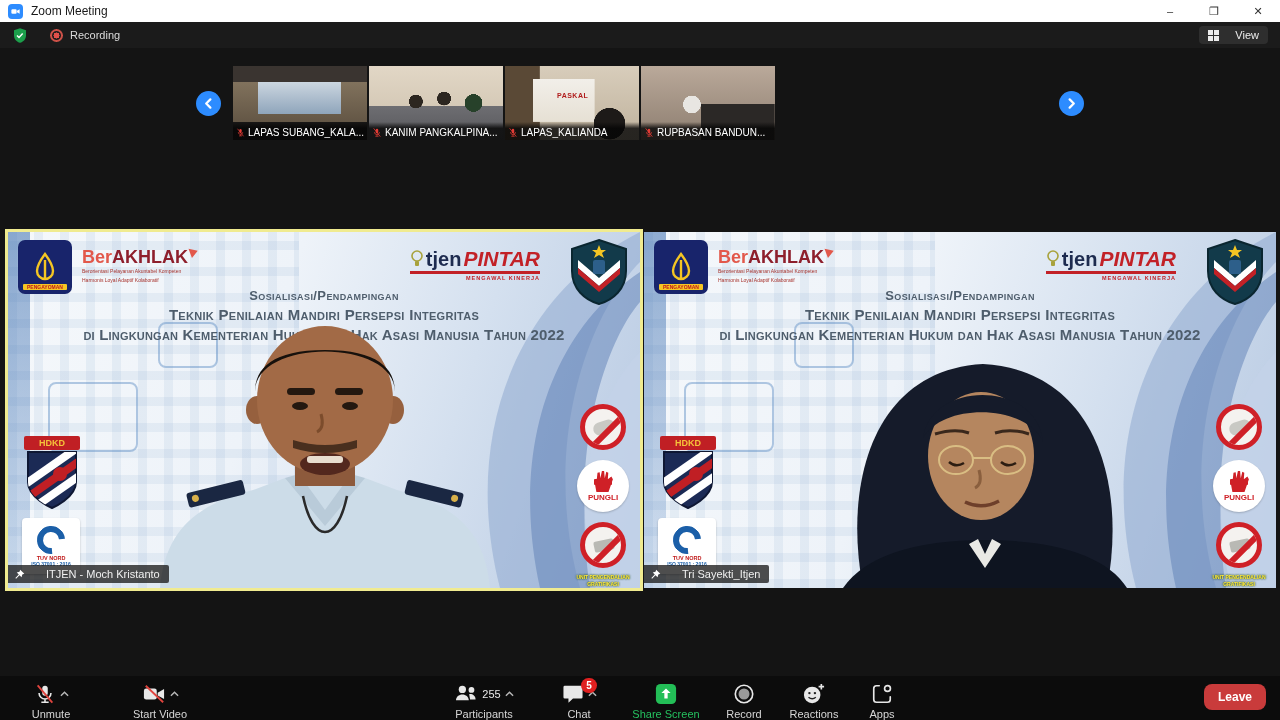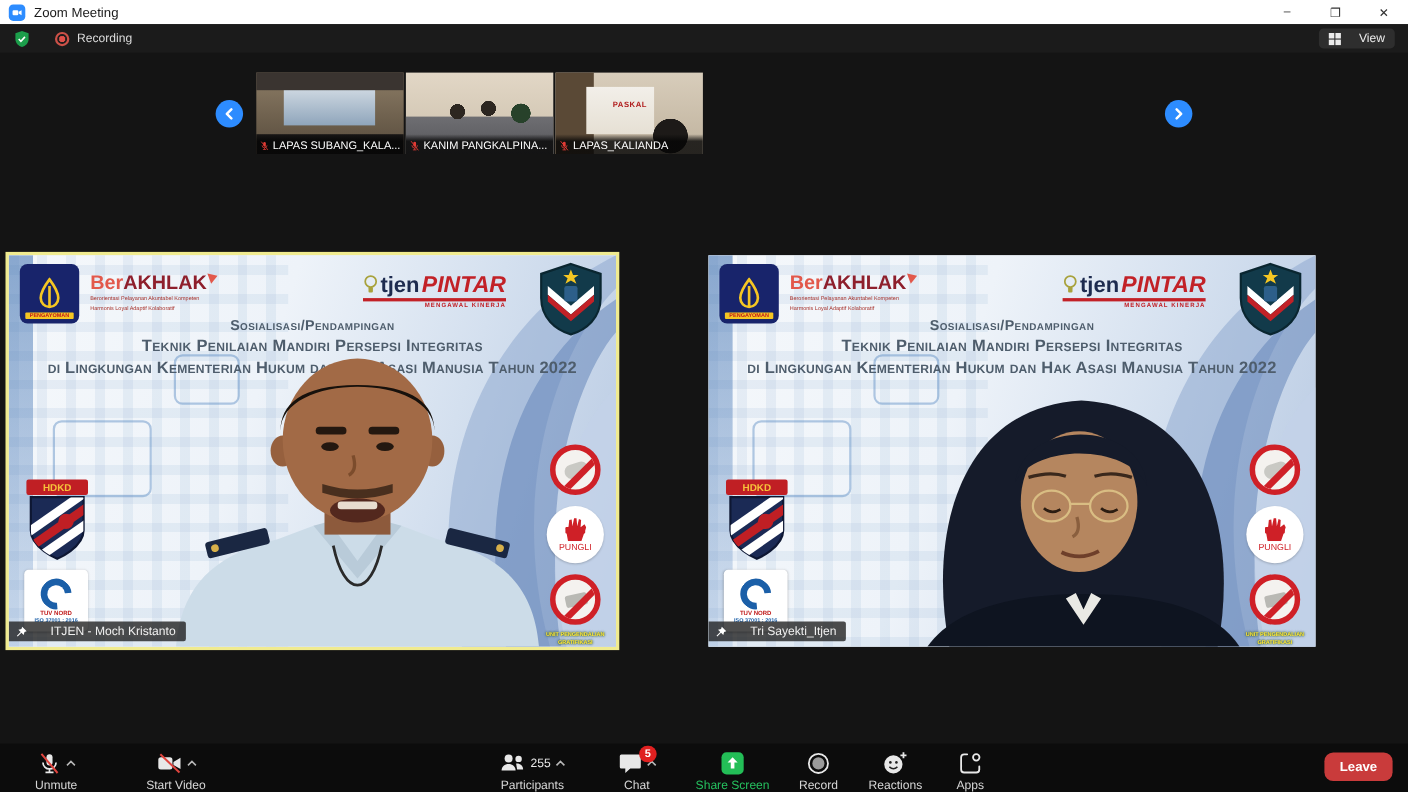--- a/index.html
+++ b/index.html
@@ -61,21 +61,21 @@
   .t6 { background:radial-gradient(circle 9px at 38% 52%,#e8e6e2 97%,transparent),
         linear-gradient(#2b2826,#2b2826) 100% 100%/55% 36px no-repeat,
         linear-gradient(#baa99a,#8d7e70); }
   .paskal { position:absolute; left:52px; top:26px; font-size:7px; font-weight:bold;
             color:#b01c1c; letter-spacing:.5px; }
   .mini-person-t4 { position:absolute; left:57px; top:26px; width:22px; height:30px; }
   .mini-head { width:10px; height:10px; border-radius:50%; background:#2e2a26; margin:0 auto; }
   .mini-body { width:20px; height:16px; border-radius:6px 6px 0 0; background:#e9edf2; margin-top:1px; }
 
   
-  .video { position:absolute; top:232px; width:552px; height:356px; overflow:hidden;
+  .video { position:absolute; top:232px; width:632px; height:356px; overflow:hidden;
            background:#e8eef6; }
   .video-left  { left:8px;  box-shadow:0 0 0 3px #f0eb90; }
   .video-right { left:644px; }
   .scene { position:relative; width:100%; height:100%;
            background:linear-gradient(108deg,#f5f8fb 0%,#eef3f9 40%,#d4e0ef 68%,#b7c9e2 100%); }
   .sc-circuit { position:absolute; left:0; top:0; width:46%; height:100%; opacity:.5;
     background-image:
       repeating-linear-gradient(0deg, rgba(95,140,190,.20) 0 9px, transparent 9px 26px),
       repeating-linear-gradient(90deg, rgba(95,140,190,.20) 0 9px, transparent 9px 26px); }
   .sc-strip { position:absolute; left:0; top:0; width:22px; height:100%;
@@ -131,21 +131,21 @@
       border-radius:7px; background:#c9c9c4; transform:rotate(-18deg); }
   .phone-shape { position:absolute; left:9px; top:13px; width:20px; height:11px;
       border-radius:2px; background:#b9b9b4; transform:rotate(-12deg); }
   .pungli-circle { width:52px; height:52px; border-radius:50%; background:#fff;
       display:flex; flex-direction:column; align-items:center; justify-content:center;
       box-shadow:0 1px 2px rgba(0,0,0,.2); }
   .hand { width:22px; height:22px; background:#cf2027;
       clip-path:polygon(20% 100%,10% 45%,22% 40%,25% 12%,35% 10%,38% 38%,45% 5%,55% 5%,58% 38%,65% 8%,74% 12%,72% 42%,88% 30%,95% 42%,75% 100%); }
   .stop-txt { font-size:5px; font-weight:bold; color:#fff; margin-top:-13px; background:#cf2027;
       padding:0 2px; border-radius:1px; }
-  .pungli-txt { font-size:8px; font-weight:normal; color:#cf2027; margin-top:8px;text-align:center; }
+  .pungli-txt { font-size:8px; font-weight:bold; color:#cf2027; margin-top:8px;text-align:center; }
   .grat-txt { font-size:5px; font-weight:bold; color:#ffe83a; text-align:center; line-height:1.3;
       text-shadow:0 0 2px #2a4f1d, 0 0 2px #2a4f1d; margin-top:-4px; }
 
   .sc-person { position:absolute; bottom:0; }
   .person-man { left:127px; }
   .person-woman { left:141px; }
 
   .name-label { position:absolute; left:0; bottom:5px; background:rgba(28,28,28,.78);
       display:flex; align-items:center; gap:21px; padding:3px 9px 3px 6px;
       font-size:11px; color:#f0f0f0; border-radius:0 2px 2px 0; }
@@ -242,20 +242,30 @@
     </div>
     <div class="thumb t3">
       <span class="paskal">PASKAL</span>
       <div class="thumb-label">
         <svg width="10" height="11" viewBox="0 0 24 24">
             <rect x="9" y="3" width="6" height="11" rx="3" fill="#e23b35"></rect>
             <path d="M6 11a6 6 0 0 0 12 0M12 17v4M8 21h8" stroke="#e23b35" stroke-width="1.8" fill="none"></path>
             <line x1="4" y1="2" x2="20" y2="22" stroke="#e23b35" stroke-width="2"></line>
           </svg>
         <span>LAPAS_KALIANDA</span>
+      </div>
+    </div>
+    <div class="thumb t6">
+      <div class="thumb-label">
+        <svg width="10" height="11" viewBox="0 0 24 24">
+            <rect x="9" y="3" width="6" height="11" rx="3" fill="#e23b35"></rect>
+            <path d="M6 11a6 6 0 0 0 12 0M12 17v4M8 21h8" stroke="#e23b35" stroke-width="1.8" fill="none"></path>
+            <line x1="4" y1="2" x2="20" y2="22" stroke="#e23b35" stroke-width="2"></line>
+          </svg>
+        <span>RUPBASAN BANDUN...</span>
       </div>
     </div>
   </div>
 
   <div class="video video-left">
     <div class="scene">
       <div class="sc-circuit"></div>
       <div class="sc-strip"></div>
       <div class="cc cc1"></div>
       <div class="cc cc2"></div>

